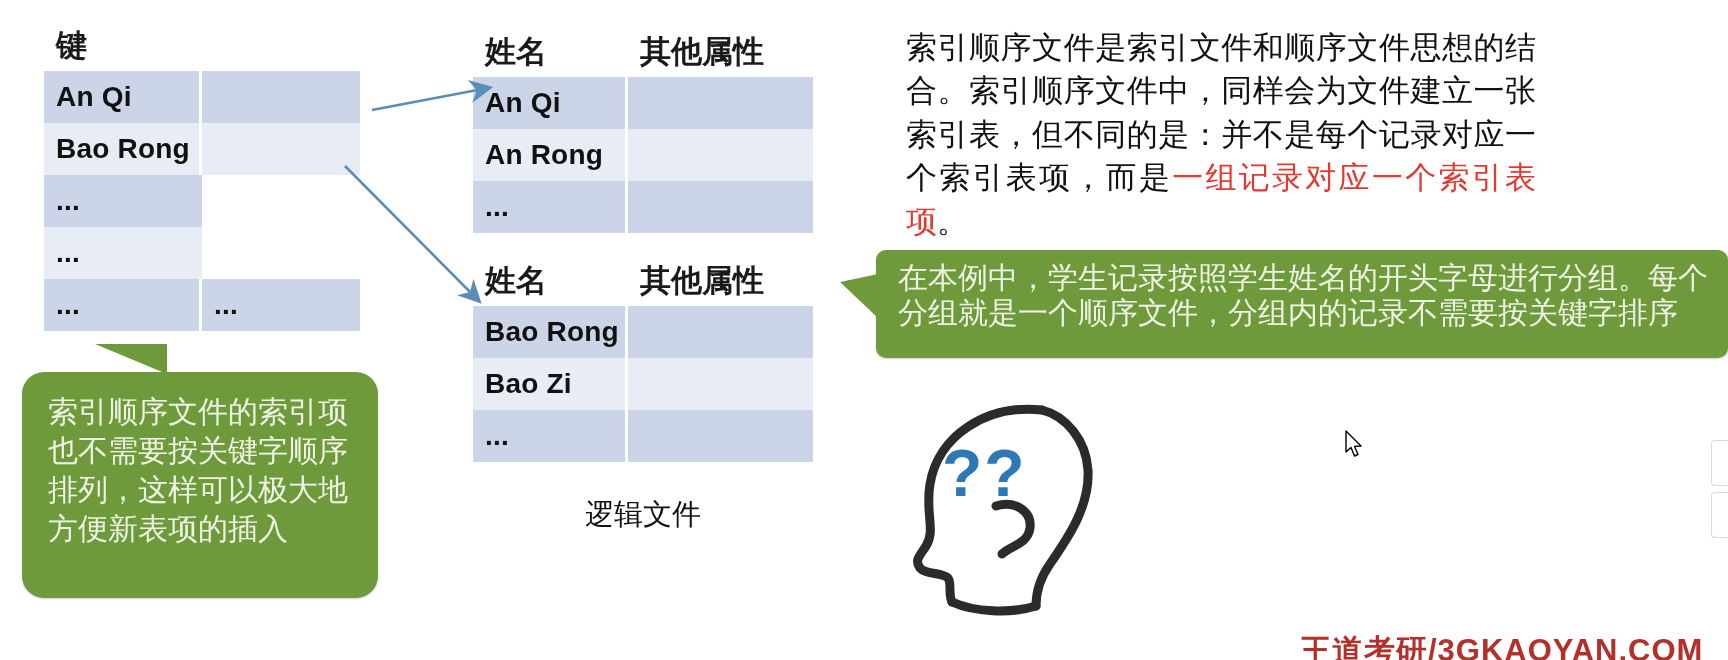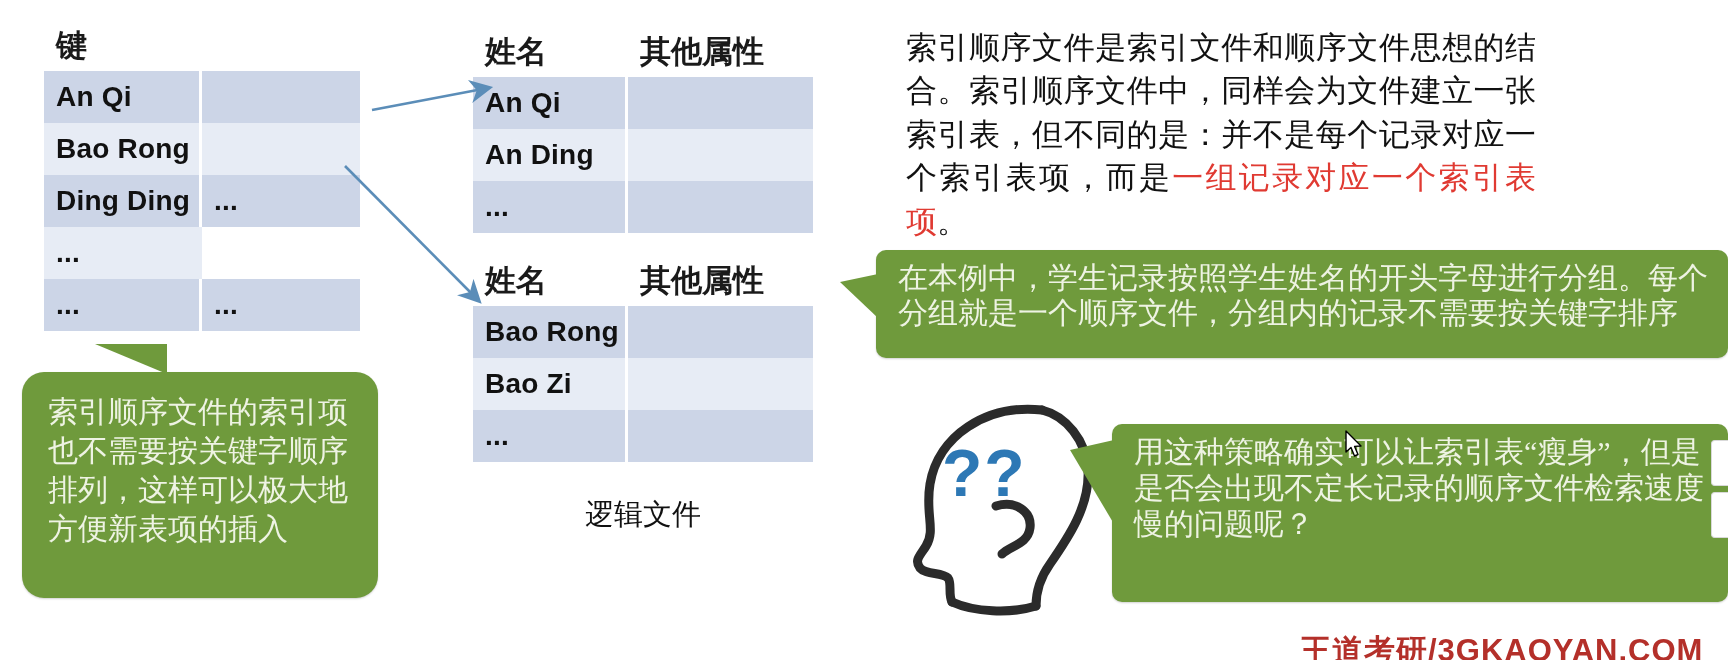--- a/index.html
+++ b/index.html
@@ -252,21 +252,20 @@
     </div>
     <div class="row odd">
       <div class="cell c1">An Qi</div>
       <div class="cell c2"></div>
     </div>
     <div class="row even">
       <div class="cell c1">Bao Rong</div>
       <div class="cell c2"></div>
     </div>
     <div class="row odd">
-      <div class="cell c1">Ding Ding</div>
       <div class="cell c2">...</div>
     </div>
     <div class="row even">
       <div class="cell c2">...</div>
     </div>
     <div class="row odd">
       <div class="cell c1">...</div>
       <div class="cell c2">...</div>
     </div>
   </div>
@@ -274,21 +273,21 @@
   <div class="tbl mid" id="group-table-1">
     <div class="hdr">
       <div class="h1">姓名</div>
       <div class="h2">其他属性</div>
     </div>
     <div class="row odd">
       <div class="cell c1">An Qi</div>
       <div class="cell c2"></div>
     </div>
     <div class="row even">
-      <div class="cell c1">An Ding</div>
+      <div class="cell c1">An Rong</div>
       <div class="cell c2"></div>
     </div>
     <div class="row odd">
       <div class="cell c1">...</div>
       <div class="cell c2"></div>
     </div>
   </div>
 
   <div class="tbl mid" id="group-table-2">
     <div class="hdr">
@@ -338,24 +337,20 @@
       <g stroke="#2b2b2b" stroke-width="9" fill="none" stroke-linecap="round" stroke-linejoin="round">
         <path d="M152,22 C96,16 48,48 40,96 C35,126 46,142 36,158 C30,168 24,172 30,180 C36,187 52,184 58,190 C62,195 58,206 62,214"></path>
         <path d="M152,22 C176,28 196,52 198,82 C200,118 178,150 160,176 C150,190 146,205 146,218"></path>
         <path d="M62,214 C84,224 120,226 146,218"></path>
         <path d="M106,118 C126,112 142,124 140,140 C138,156 120,158 112,166"></path>
       </g>
     </svg>
     <div class="qmarks">??</div>
   </div>
 
-  <div class="callout" id="callout-question">
-    <div class="tail"></div>
-    <div class="txt">用这种策略确实可以让索引表“瘦身”，但是是否会出现不定长记录的顺序文件检索速度慢的问题呢？</div>
-  </div>
 
   <svg id="mouse-cursor" viewBox="0 0 20 30">
     <path d="M1,1 L1,22 L6,17.5 L9.5,26 L13,24.5 L9.6,16.4 L16,16 Z" fill="#ffffff" stroke="#000000" stroke-width="1.4" stroke-linejoin="round"></path>
   </svg>
 
   <div class="edge-sliver" style="top:440px;width:16px;height:44px;"></div>
   <div class="edge-sliver" style="top:492px;width:16px;height:44px;"></div>
 
   <div id="watermark">王道考研/3GKAOYAN.COM</div>
 

